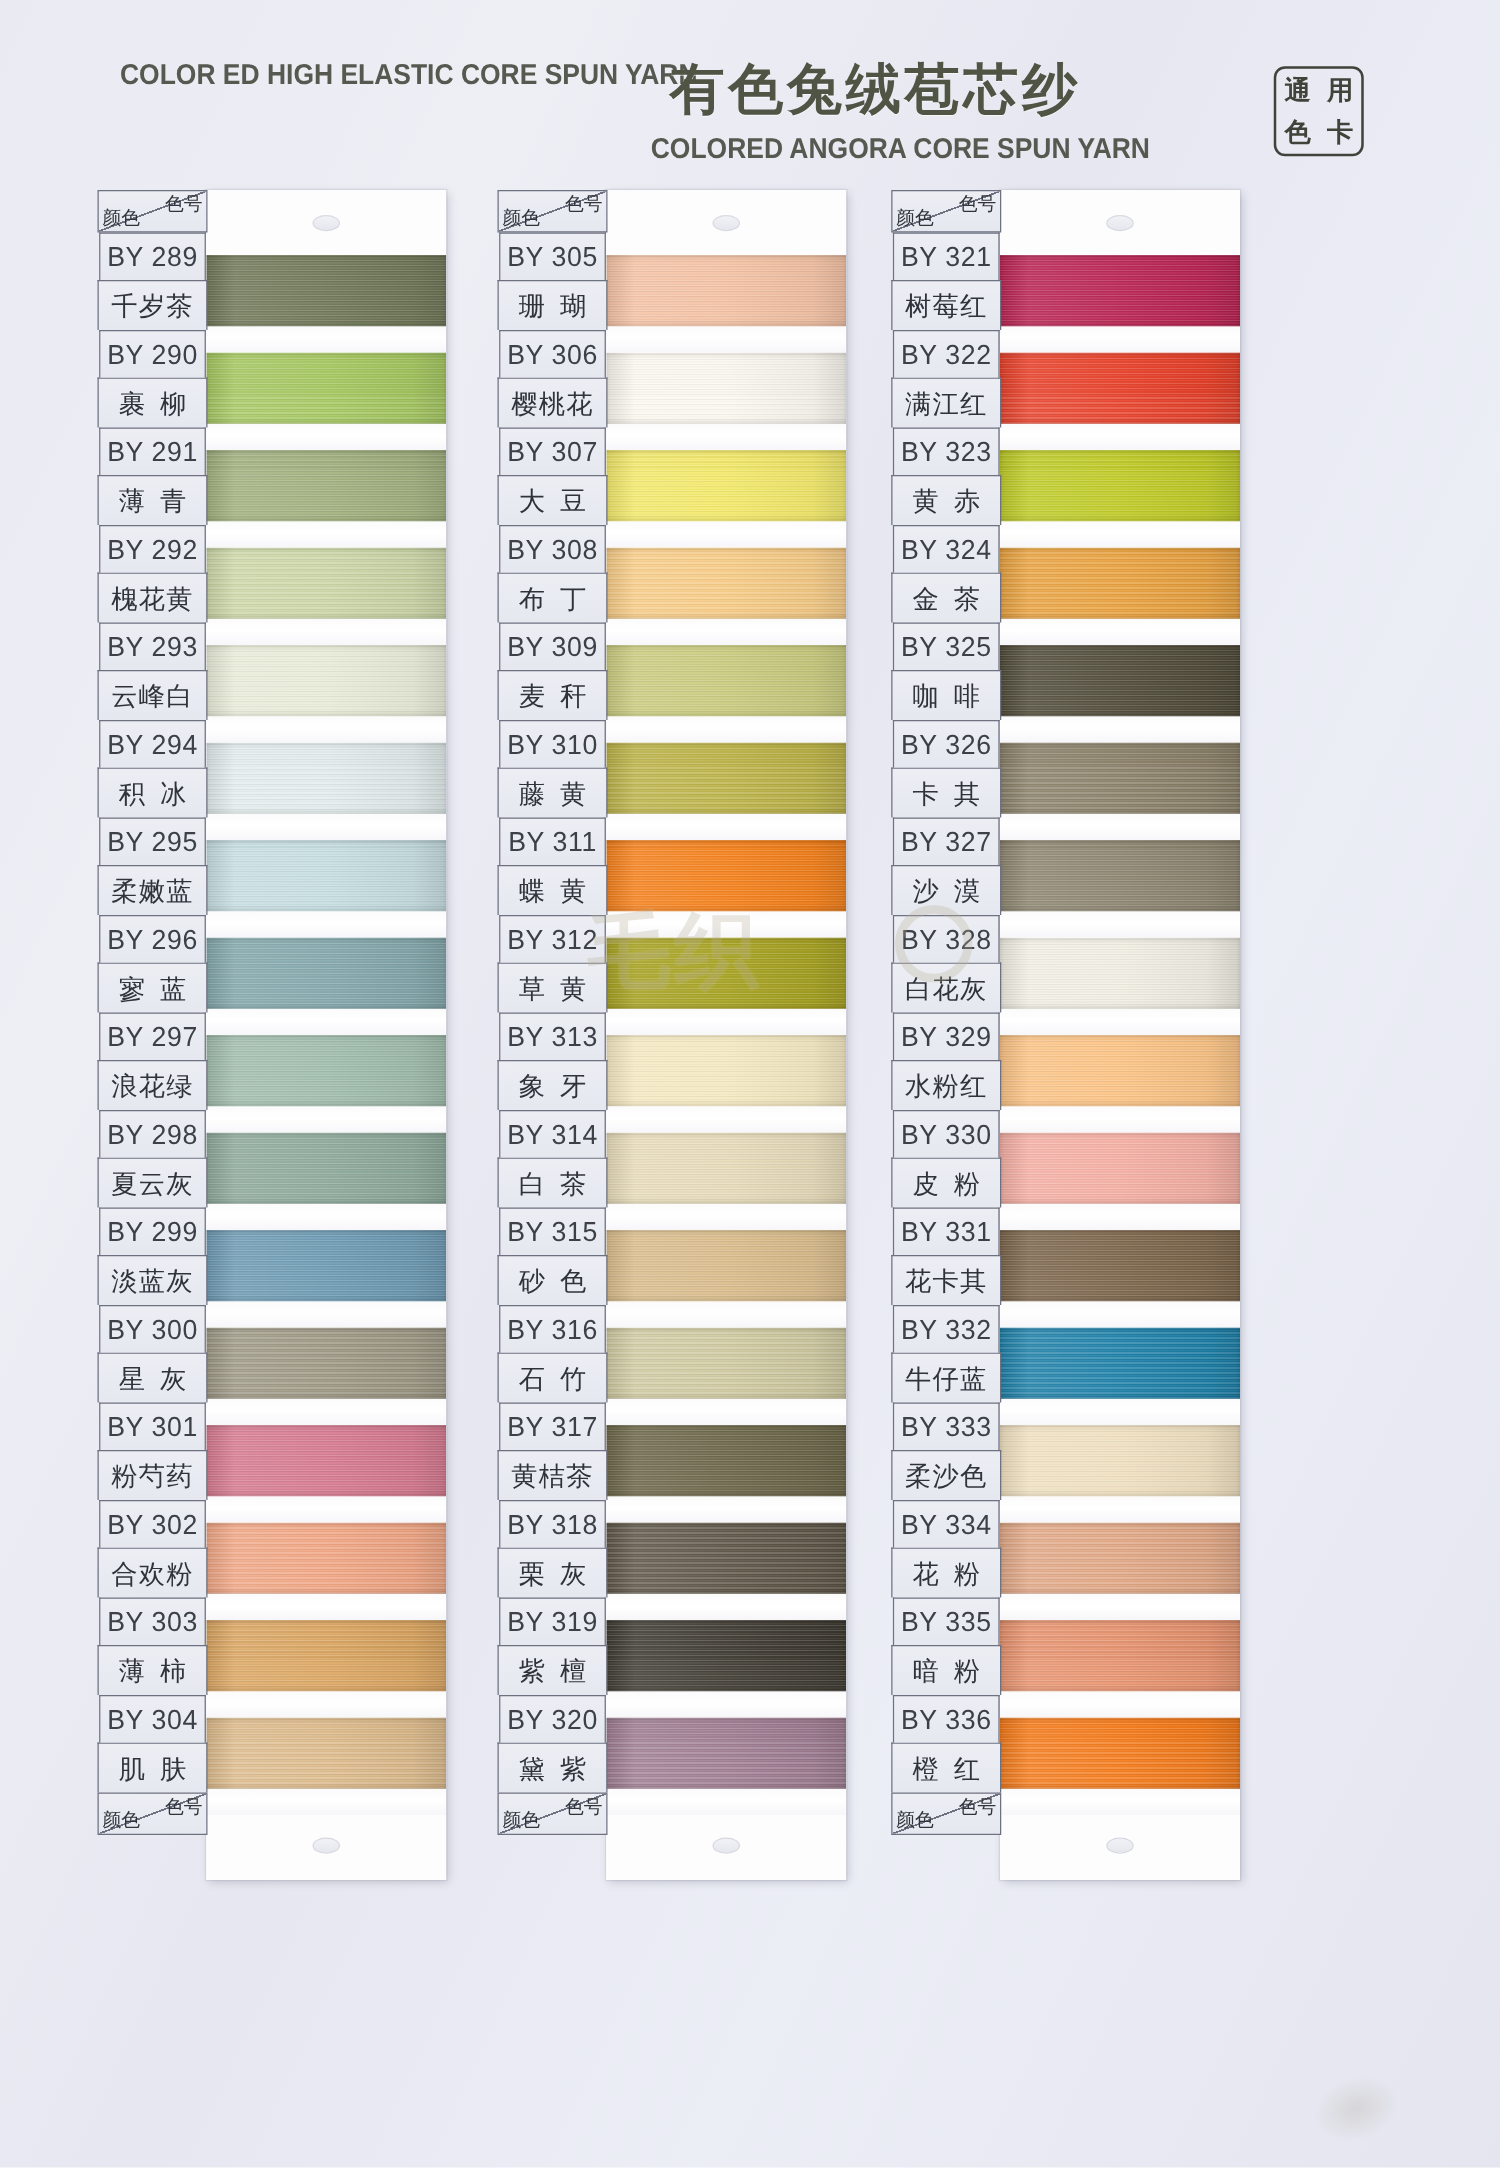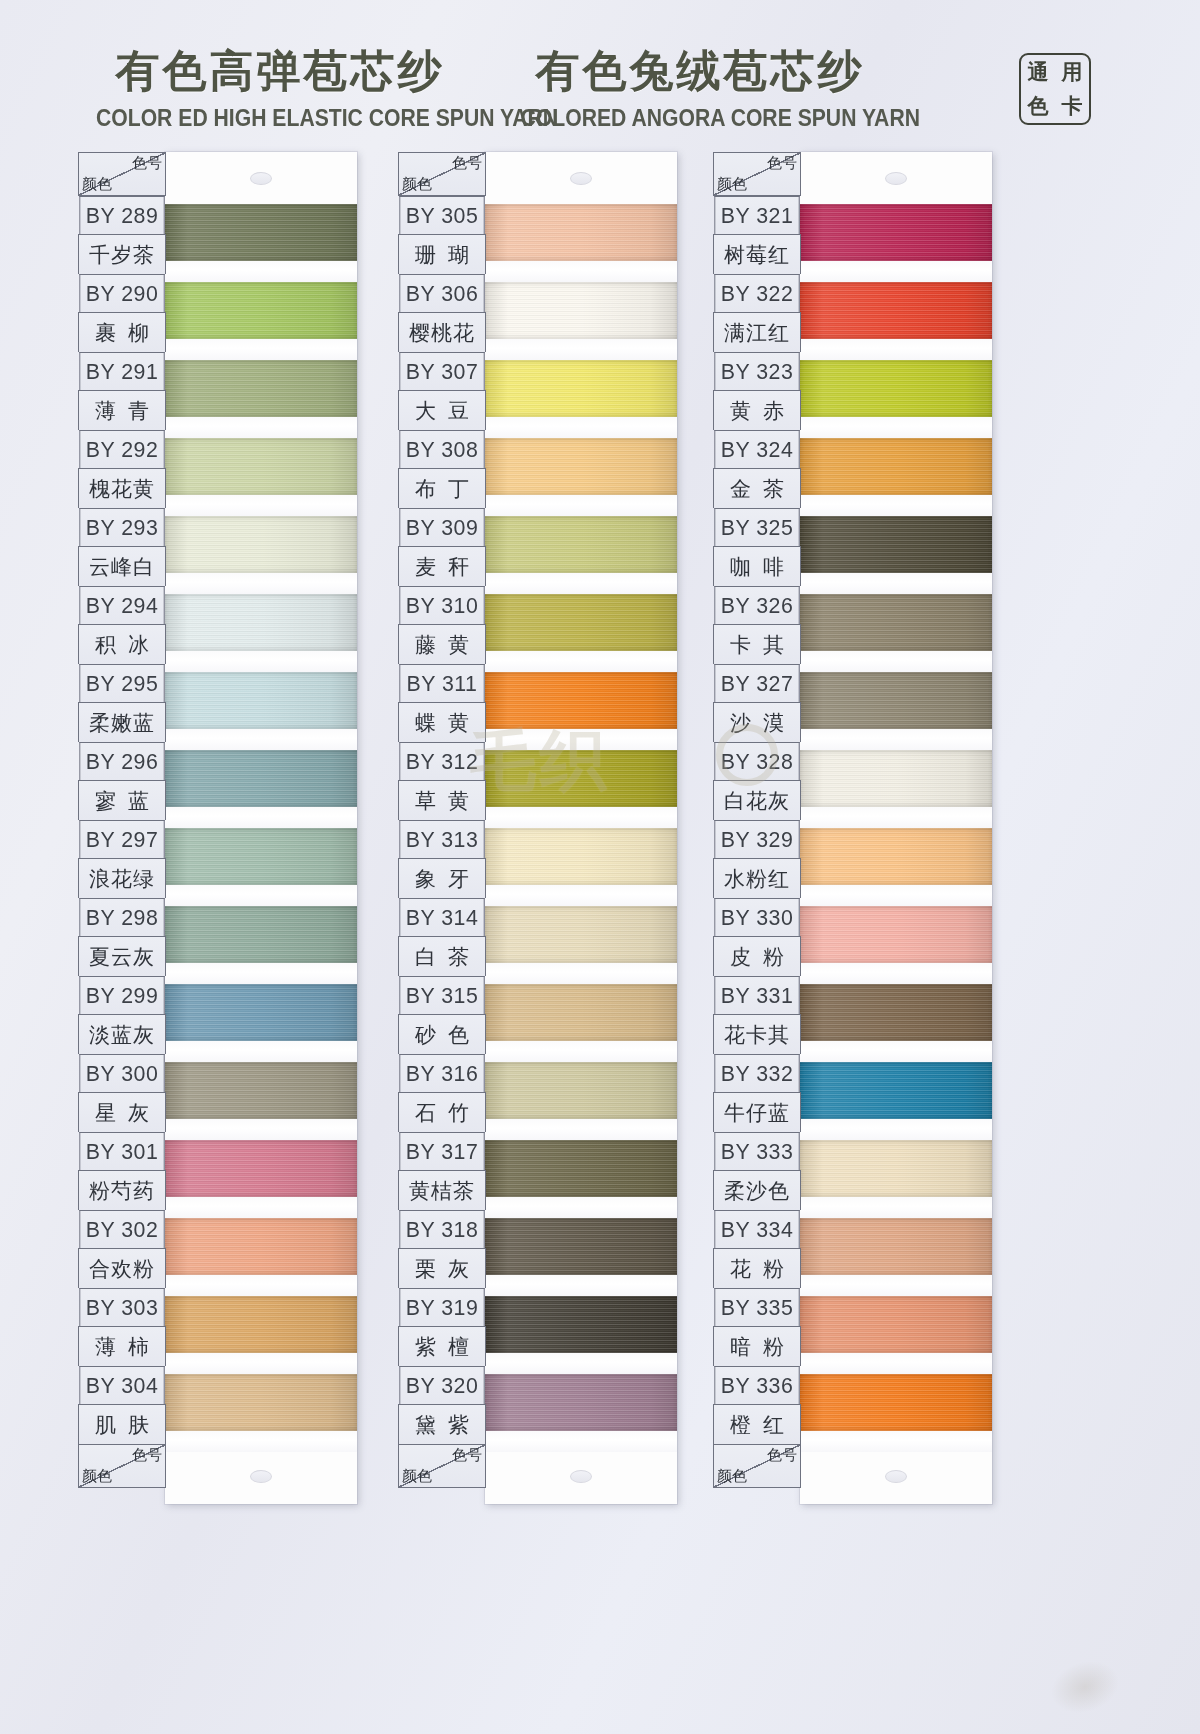--- a/index.html
+++ b/index.html
@@ -161,21 +161,21 @@
     font-family:"DejaVu Sans", sans-serif;
     font-size:21px;
     color:#2f333a;
     letter-spacing:1px;
   }
   .lbl-name.wide { letter-spacing:12px; text-indent:12px; }
 
   
   .lbl-head {
     position:relative;
-    height:44px;
+    height:34px;
     border:1px solid #6e7280;
     background:linear-gradient(180deg,#eceef4 0%, #e6e8f0 100%);
     overflow:hidden;
   }
   .lbl-head .diag {
     position:absolute; inset:0;
     background:linear-gradient(to bottom right,
       transparent calc(50% - 0.7px), #6e7280 calc(50% - 0.7px),
       #6e7280 calc(50% + 0.7px), transparent calc(50% + 0.7px));
   }
@@ -228,21 +228,20 @@
     border-radius:50%;
     transform:rotate(-18deg);
   }
 </style>
 </head>
 <body>
 
 <div id="header">
 
   <div class="title-block" id="title-1">
-    <div class="title-cn">有色高弹苞芯纱</div>
     <div class="title-en">COLOR ED HIGH ELASTIC  CORE SPUN YARN</div>
   </div>
 
   <div class="title-block" id="title-2">
     <div class="title-cn">有色兔绒苞芯纱</div>
     <div class="title-en">COLORED ANGORA CORE SPUN YARN</div>
   </div>
 
   <div id="badge">
     <span>通</span>

